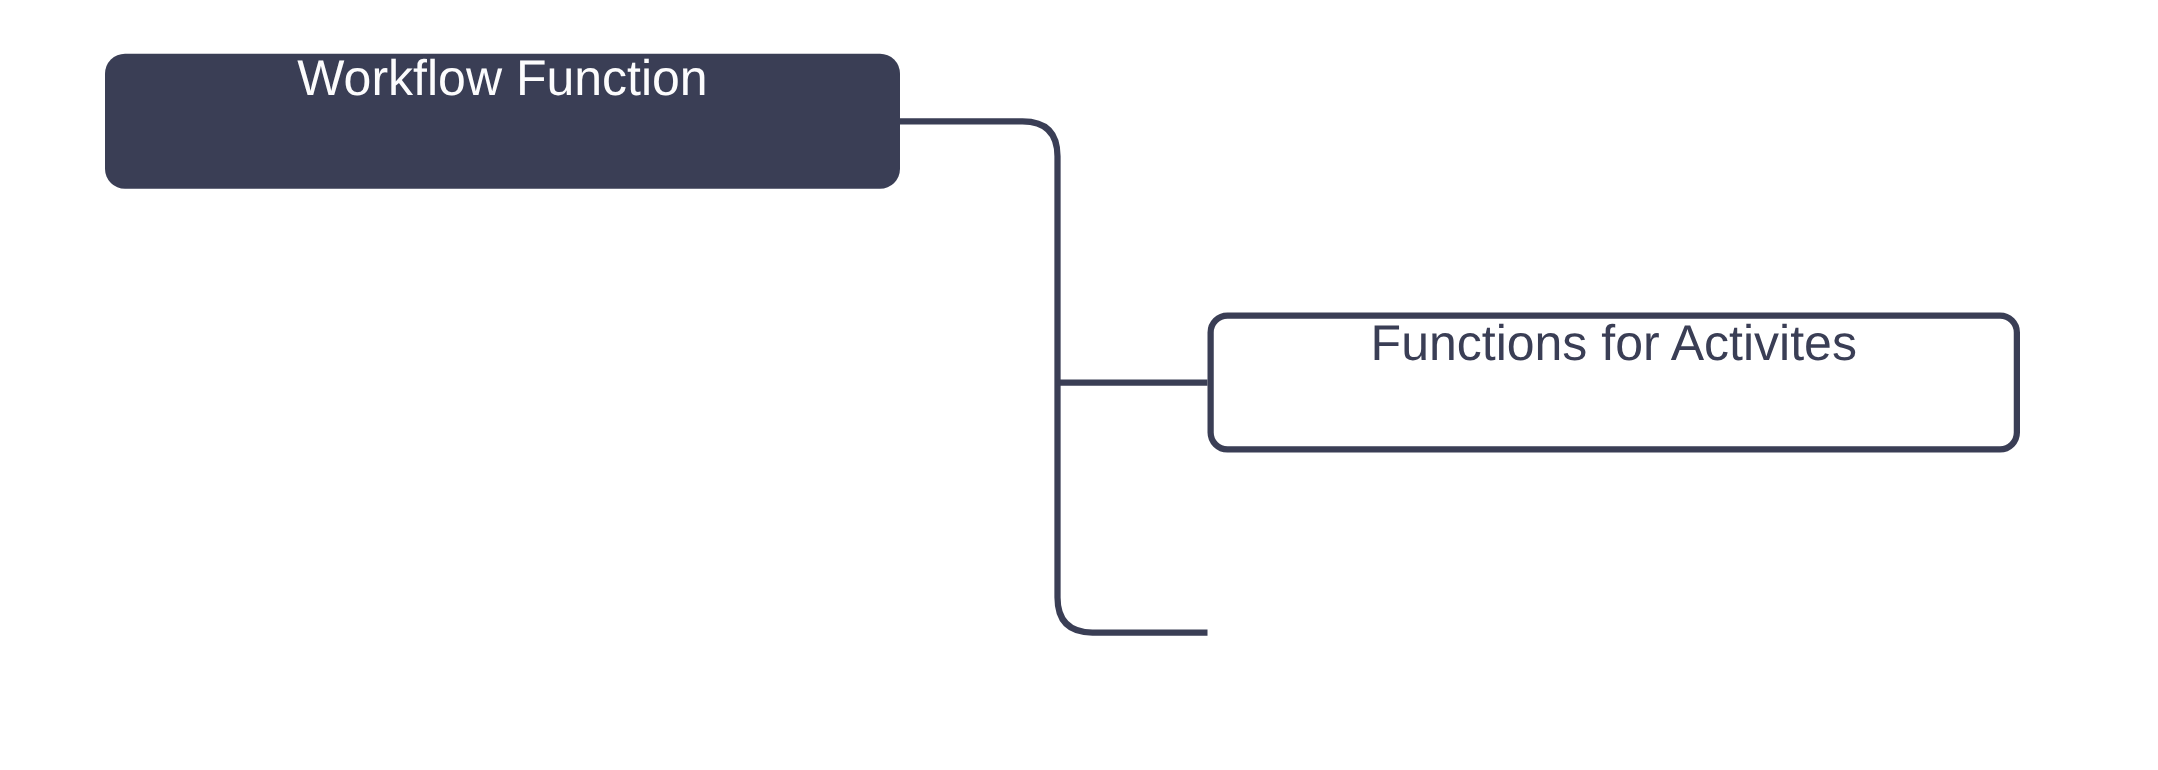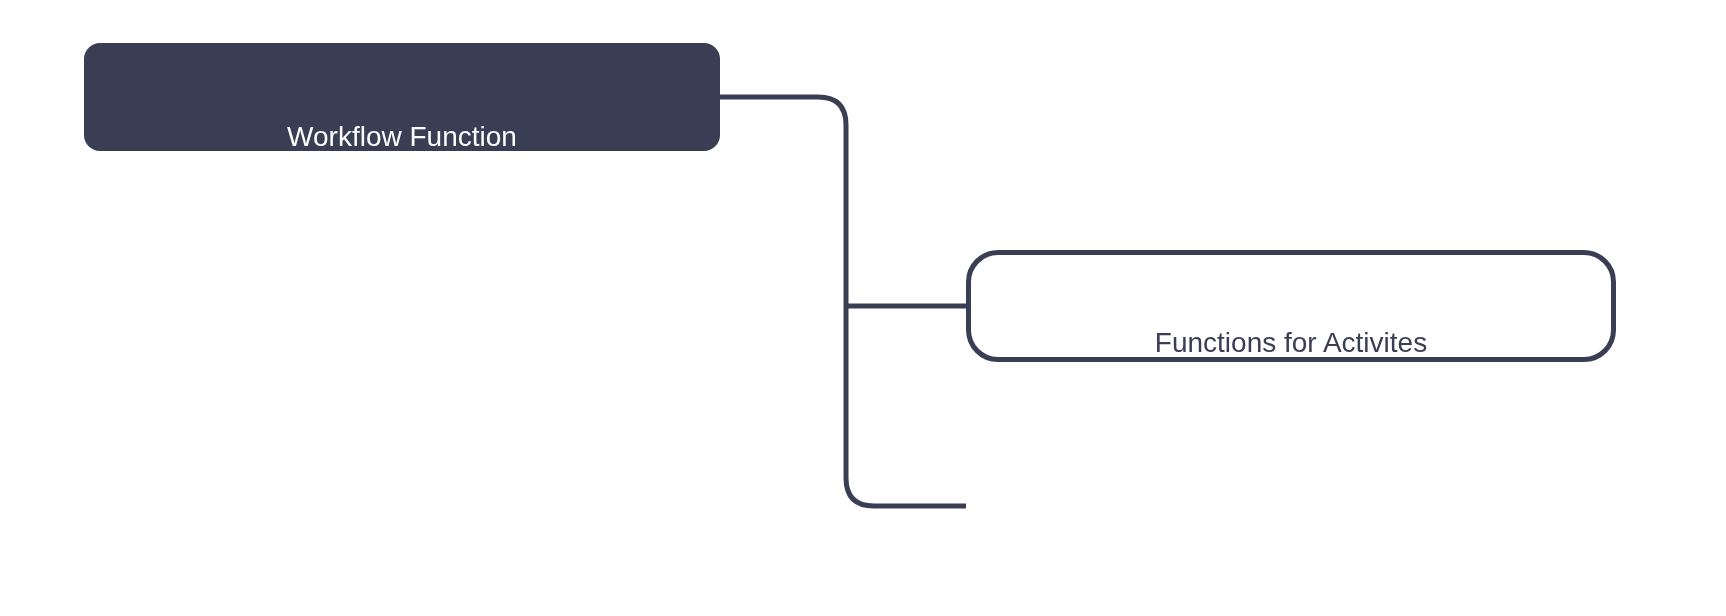--- a/index.html
+++ b/index.html
@@ -29,44 +29,44 @@
     height: 100%;
   }
   .connectors path {
     fill: none;
     stroke: var(--ink);
     stroke-width: 5;
   }
   .node {
     position: absolute;
     display: flex;
-    align-items: flex-end;
+    align-items: flex-start;
     justify-content: center;
-    font-size: 28px;
+    font-size: 40px;
     line-height: 1;
     white-space: nowrap;
     cursor: default;
   }
   .node-root {
     left: 84px;
     top: 43px;
     width: 636px;
     height: 108px;
     background: var(--node-fill);
     color: var(--node-text-light);
     border-radius: 16px;
   }
   .node-child {
     left: 966px;
     width: 650px;
     height: 112px;
     background: var(--background);
     color: var(--node-text-dark);
     border: 5px solid var(--ink);
-    border-radius: 32px;
+    border-radius: 16px;
   }
   .node-child-1 { top: 250px; }
   .node-child-2 { top: 450px; }
 </style>
 </head>
 <body>
 
 <div class="canvas">
 
   <svg class="connectors" viewBox="0 0 1726 616" xmlns="http://www.w3.org/2000/svg">

